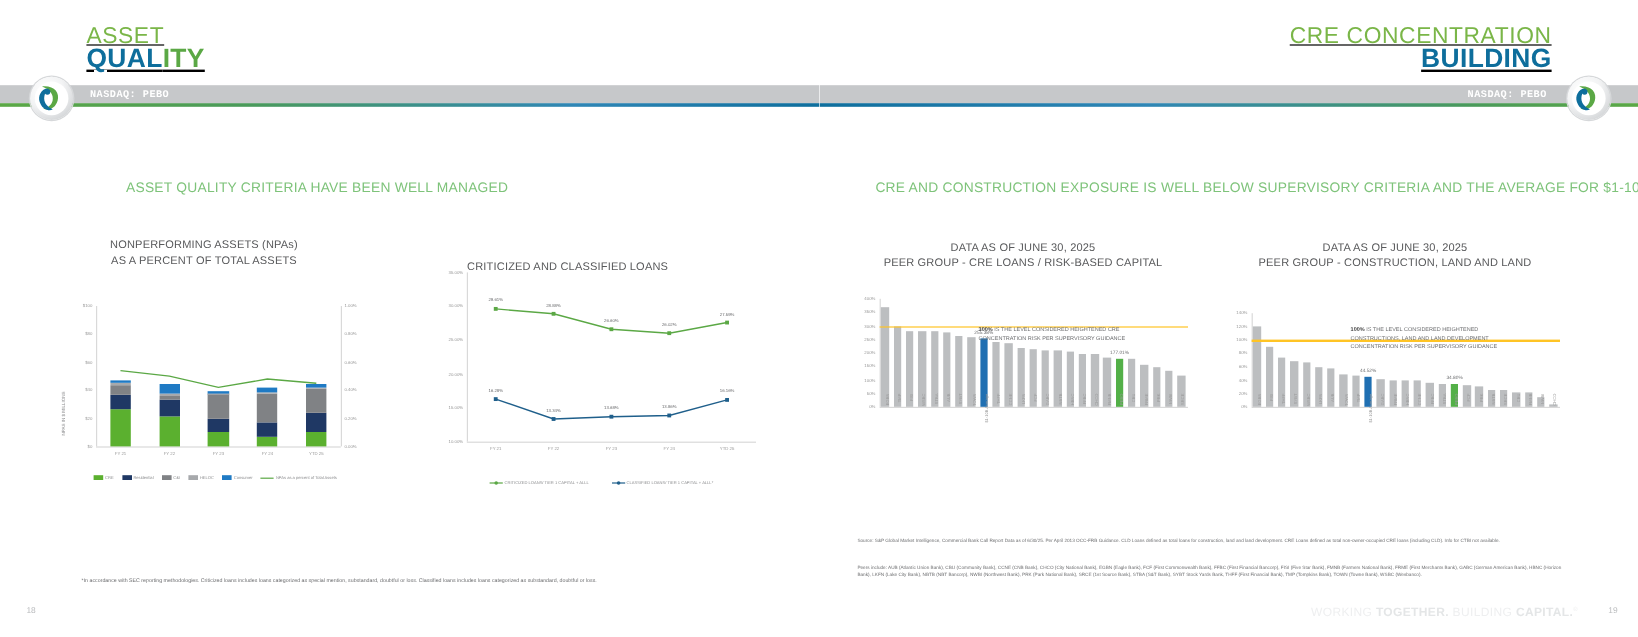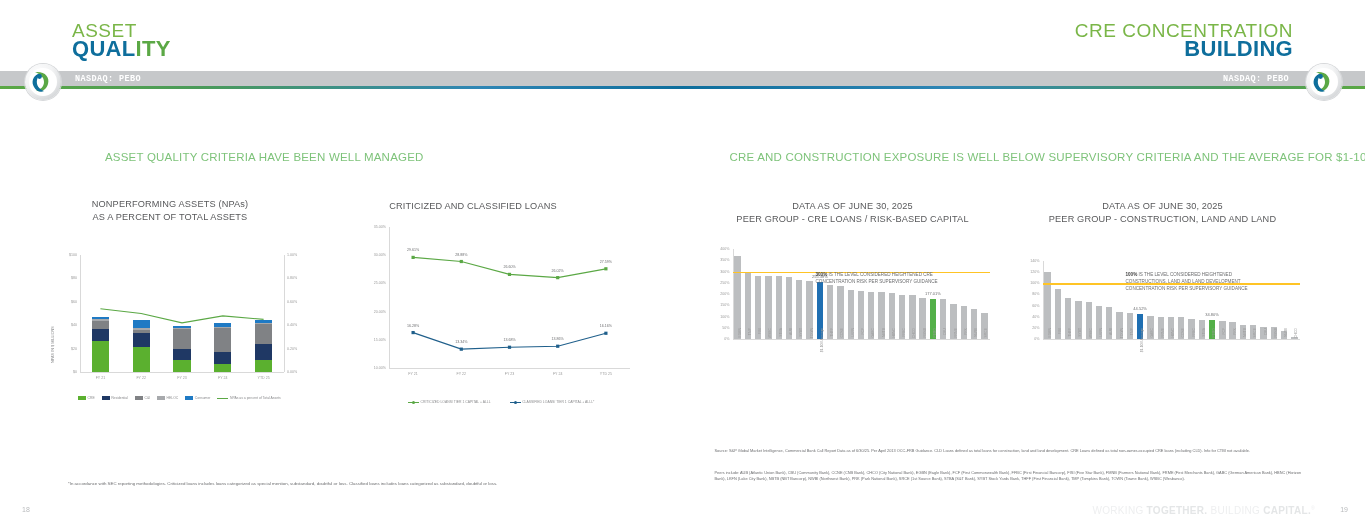--- a/index.html
+++ b/index.html
@@ -7,21 +7,21 @@
   body {
     font-family: "Liberation Sans", sans-serif;
     background:#ffffff;
     position:relative;
   }
   .slide { position:absolute; top:0; width:682.5px; height:531px; background:#fff; overflow:hidden; }
   .slide-left  { left:0; }
   .slide-right { left:682.5px; }
 
   
-  .hdr-title { position:absolute; line-height:0.92; font-weight:bold; letter-spacing:0px; }
+  .hdr-title { position:absolute; line-height:0.92; font-weight:bold; letter-spacing:0px;text-decoration:underline; }
   .hdr-l1 { font-size:19px; color:#7ab648; font-weight:normal; display:block; letter-spacing:.5px;}
   .hdr-l2 { font-size:22px; color:#0e6e9c; font-weight:bold; display:block; letter-spacing:.3px;}
   .hdr-l2 .grn { color:#5ba845; }
 
   .bar-wrap { position:absolute; left:0; width:100%; top:71px; height:24px; }
   .bar-gray { position:absolute; left:0; top:0; width:100%; height:15px; background:#c6c8ca; }
   .bar-line { position:absolute; left:0; top:15px; width:100%; height:3px; }
   .bar-line.l { background:linear-gradient(to right,#5ba845 0%,#4a9a5a 30%,#2f86b5 70%,#0e6e9c 100%); }
   .bar-line.r { background:linear-gradient(to right,#0e6e9c 0%,#2f86b5 40%,#4a9a5a 80%,#5ba845 100%); }
   .ticker { position:absolute; top:74px; font-size:8.5px; font-weight:bold; color:#ffffff; letter-spacing:.4px;font-family:Liberation Mono, monospace; }
@@ -169,21 +169,21 @@
       <div class="li">
         <span class="swatch" style="background:#1f7ac4;"></span>
         <span>Consumer</span>
       </div>
       <div class="li">
         <span class="lineswatch" style="border-top-color:#5ba845;"></span>
         <span>NPAs as a percent of Total Assets</span>
       </div>
     </div>
 
-  <div class="chart-title" style="left:348px; top:200px; width:250px;">
+  <div class="chart-title" style="left:348px; top:216px; width:250px;">
     <div>CRITICIZED AND CLASSIFIED LOANS</div>
   </div>
 
   <div class="plot" id="plot-crit" style="left:355px; top:215px; width:285px; height:175px;">
     <div id="crit-body">
         <div class="axis-line" style="left:34px;top:12px;width:1px;height:141px;"></div>
         <div class="axis-line" style="left:34px;top:153px;width:241px;height:1px;"></div>
         <div class="tick-lbl" style="left:12px;top:151px;width:19px;text-align:right;">10.00%</div>
         <div class="tick-lbl" style="left:12px;top:122.8px;width:19px;text-align:right;">15.00%</div>
         <div class="tick-lbl" style="left:12px;top:94.6px;width:19px;text-align:right;">20.00%</div>

